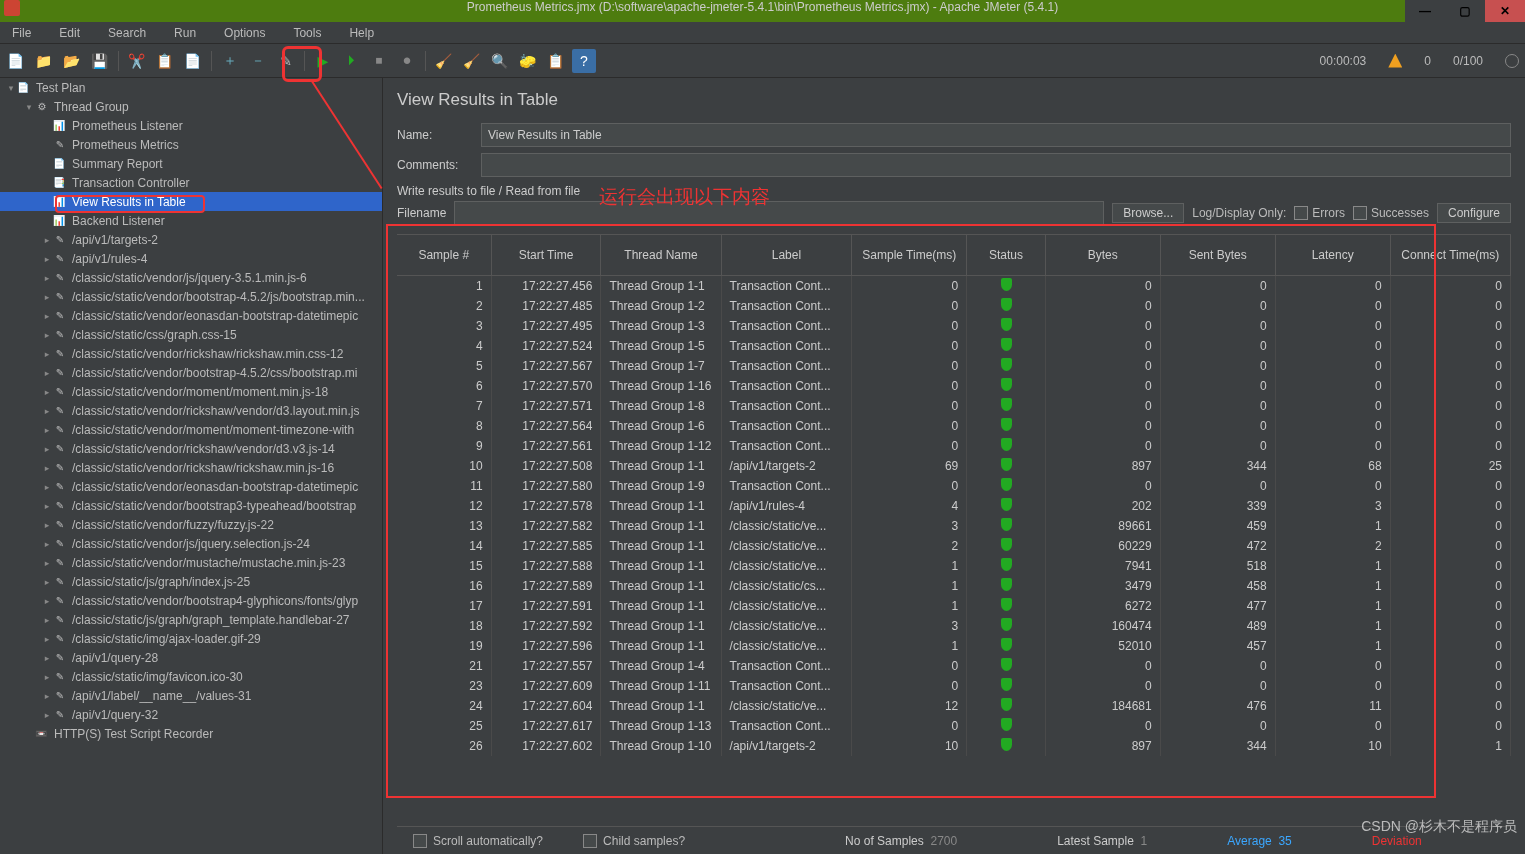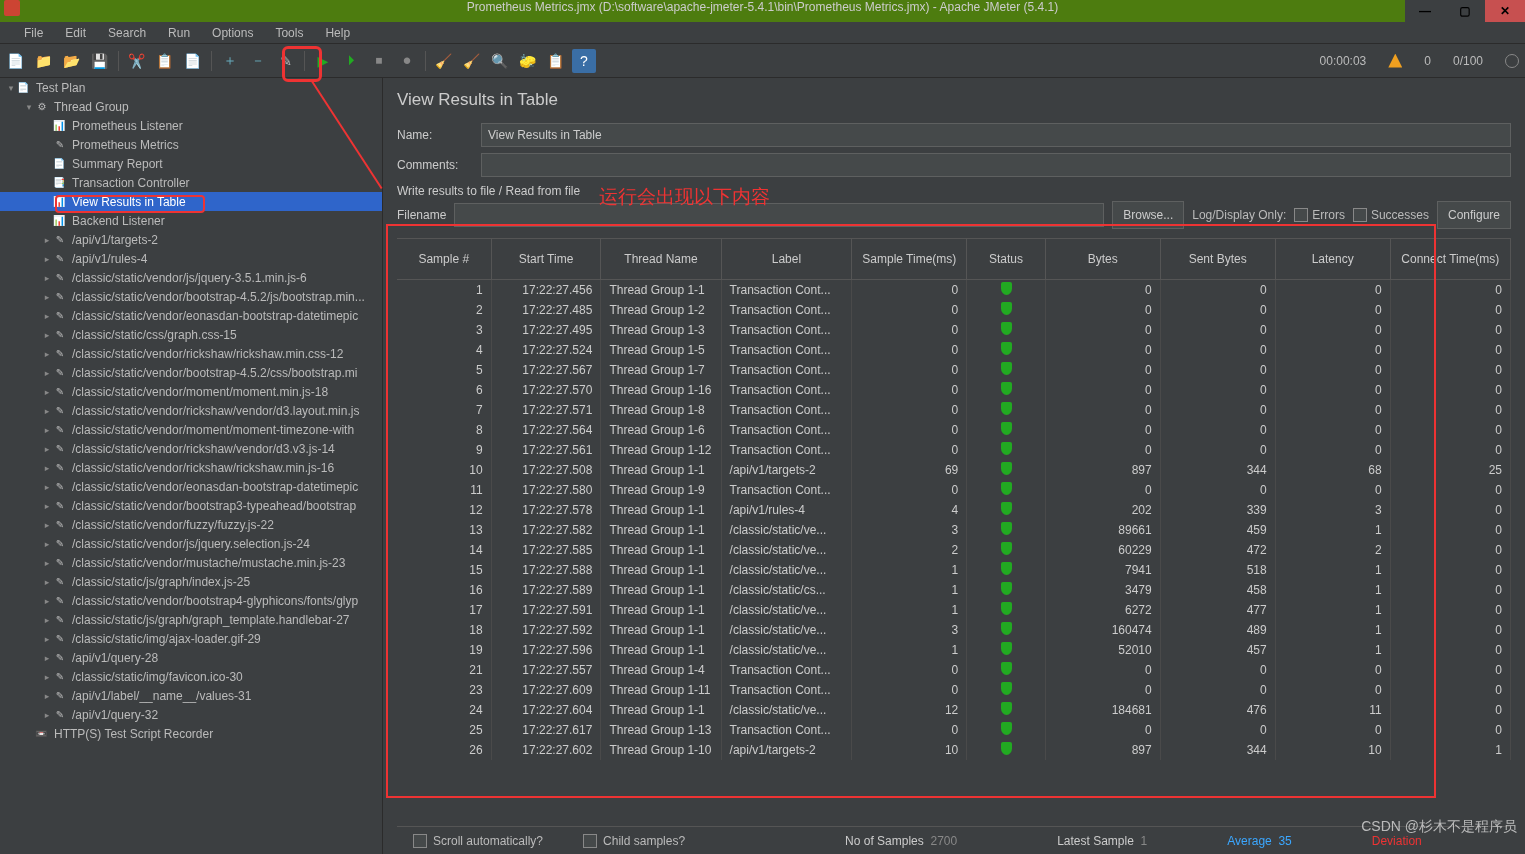--- a/index.html
+++ b/index.html
@@ -5,21 +5,21 @@
 * { margin:0; padding:0; box-sizing:border-box; font-family:"Segoe UI",Tahoma,sans-serif; font-size:12px; }
 body { background:#3c3f41; color:#bbbbbb; width:1525px; height:854px; overflow:hidden; position:relative; }
 .titlebar { background:#4d7c0f; height:22px; display:flex; position:relative; }
 .titlebar .left-icon { width:16px; height:16px; margin-left:4px; background:#c43; border-radius:2px; }
 .titlebar .title { position:absolute; left:0; right:0; text-align:center; color:#ccc; font-size:12px; }
 .titlebar .winbtns { position:absolute; right:0; display:flex; }
 .titlebar .winbtns div { width:40px; height:22px; display:flex; align-items:center; justify-content:center; font-weight:bold; }
 .titlebar .winbtn-min { background:#3c3f41; color:#000;}
 .titlebar .winbtn-max { background:#3c3f41; color:#000;}
 .titlebar .winbtn-close { background:#c75050; color:#000; }
-.menubar { background:#3c3f41; height:22px; display:flex; align-items:center; padding-left:16px; gap:6px; border-bottom:1px solid #2b2b2b;}
+.menubar { background:#3c3f41; height:22px; display:flex; align-items:center; padding-left:4px; gap:12px; border-bottom:1px solid #2b2b2b;}
 .menubar span { padding:2px 8px; color:#bbb; cursor:default; }
 .toolbar { background:#3c3f41; height:34px; display:flex; align-items:center; padding:0 4px; gap:4px; position:relative; border-bottom:1px solid #2b2b2b;}
 .tbtn { width:24px; height:24px; display:flex; align-items:center; justify-content:center; border-radius:2px; font-size:14px;}
 .tb-sep { width:1px; height:20px; background:#555; margin:0 2px; }
 .tb-right { position:absolute; right:6px; display:flex; align-items:center; gap:22px; color:#bbb; }
 .warn-icon { width:14px; height:14px; background:#f0a020; clip-path:polygon(50% 0,100% 100%,0 100%); display:inline-block; }
 .main { display:flex; height:calc(854px - 22px - 22px - 34px); }
 .tree { width:383px; background:#3c3f41; overflow:hidden; border-right:1px solid #2b2b2b;}
 .tree-row { height:19px; display:flex; align-items:center; color:#bbb; white-space:nowrap; overflow:hidden; }
 .tree-row .arrow { width:10px; text-align:center; font-size:9px; color:#888;}
@@ -28,21 +28,21 @@
 .tree-row.selected .arrow { color:#fff; }
 .sel-box { position:absolute; border:2px solid #e33; border-radius:4px; pointer-events:none; }
 .content { flex:1; display:flex; flex-direction:column; background:#3c3f41; overflow:hidden; }
 .content h3 { font-size:17px; font-weight:normal; padding:12px 0 10px 0; color:#ccc;}
 .form-row { display:flex; align-items:center; padding:3px 0; }
 .form-row label { width:84px; color:#ccc; }
 .form-row input[type=text] { flex:1; background:#45494a; border:1px solid #5e6060; color:#ccc; padding:3px 6px; height:24px;}
 .filerow { display:flex; align-items:center; gap:8px; padding:3px 0;}
 .filerow label { color:#ccc; }
 .filerow .fn-input { flex:1; background:#45494a; border:1px solid #5e6060; height:24px;}
-.btn { background:#45494a; border:1px solid #5e6060; color:#ccc; padding:2px 10px; height:28px; }
+.btn { background:#45494a; border:1px solid #5e6060; color:#ccc; padding:2px 10px; height:20px; }
 .chk { display:flex; align-items:center; gap:4px; }
 .chk .box { width:14px; height:14px; border:1px solid #888; background:#45494a; }
 .tablewrap { flex:1; overflow:hidden; border-top:1px solid #555; margin-top:6px; position:relative;}
 table { width:100%; border-collapse:collapse; table-layout:fixed; }
 th { background:#3c3f41; color:#ccc; font-weight:normal; padding:8px 6px; border-right:1px solid #555; border-bottom:1px solid #555; text-align:center; height:40px;}
 td { padding:2px 8px; color:#ccc; border-right:1px solid #4a4a4a; height:19px; text-align:right; white-space:nowrap; overflow:hidden; text-overflow:ellipsis;}
 td.l { text-align:left; }
 td.c { text-align:center; }
 .shield { display:inline-block; width:11px; height:13px; background:#2a2; border-radius:2px 2px 50% 50%; }
 .statusbar { height:28px; display:flex; align-items:center; padding:0 16px; gap:40px; border-top:1px solid #555; }

